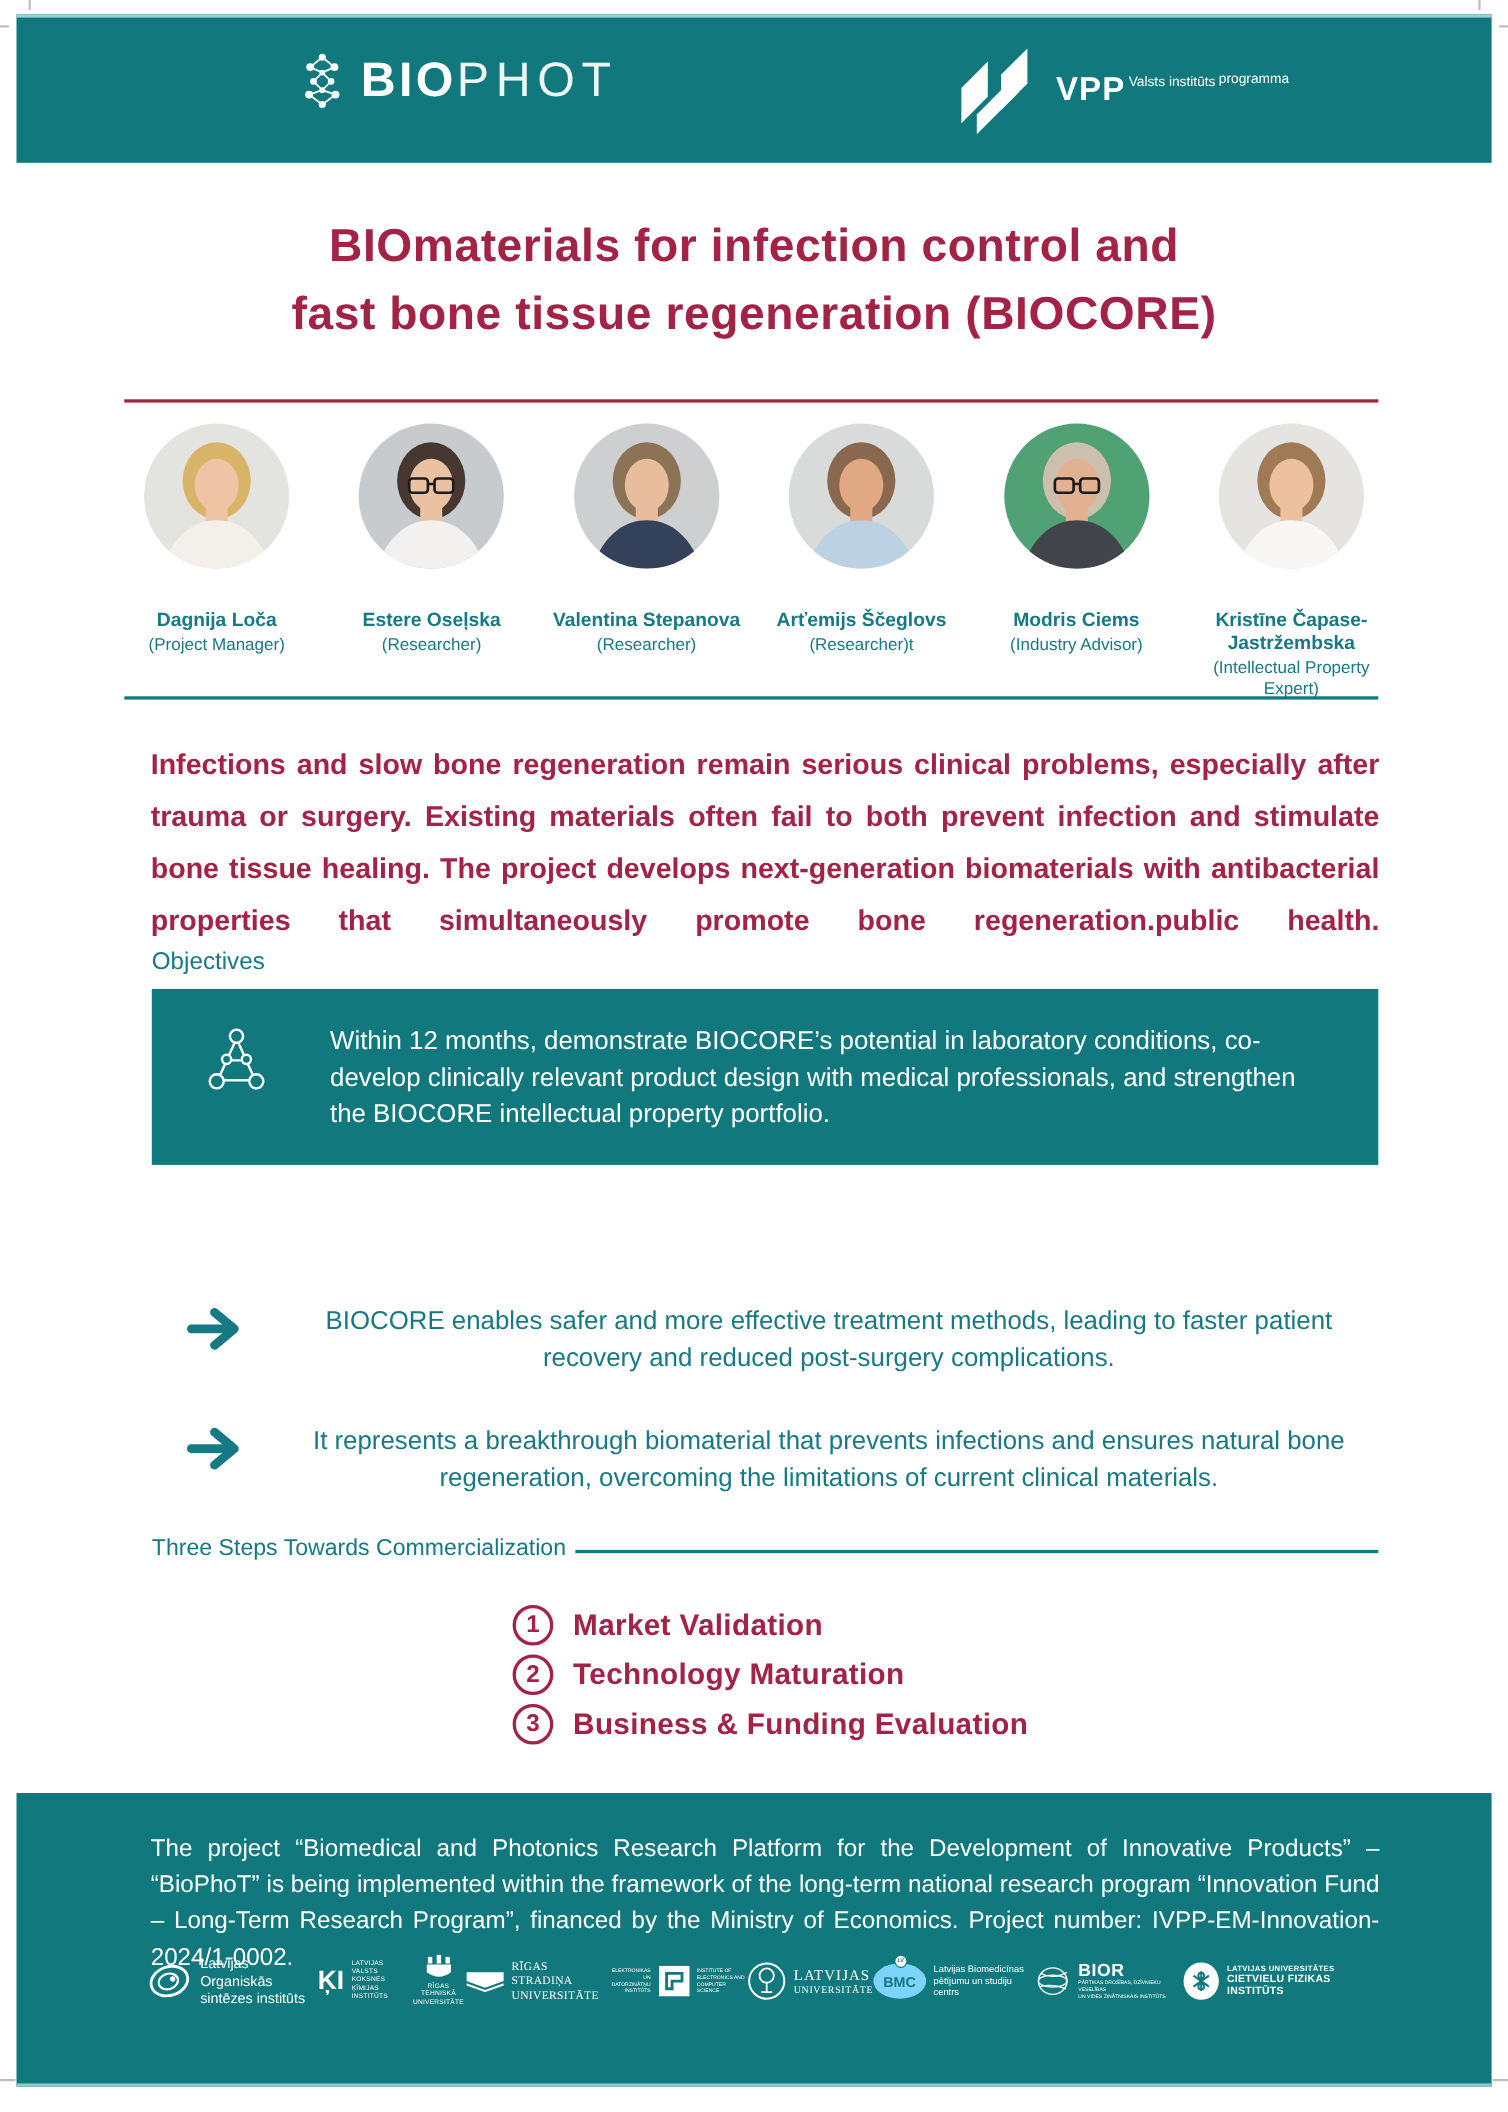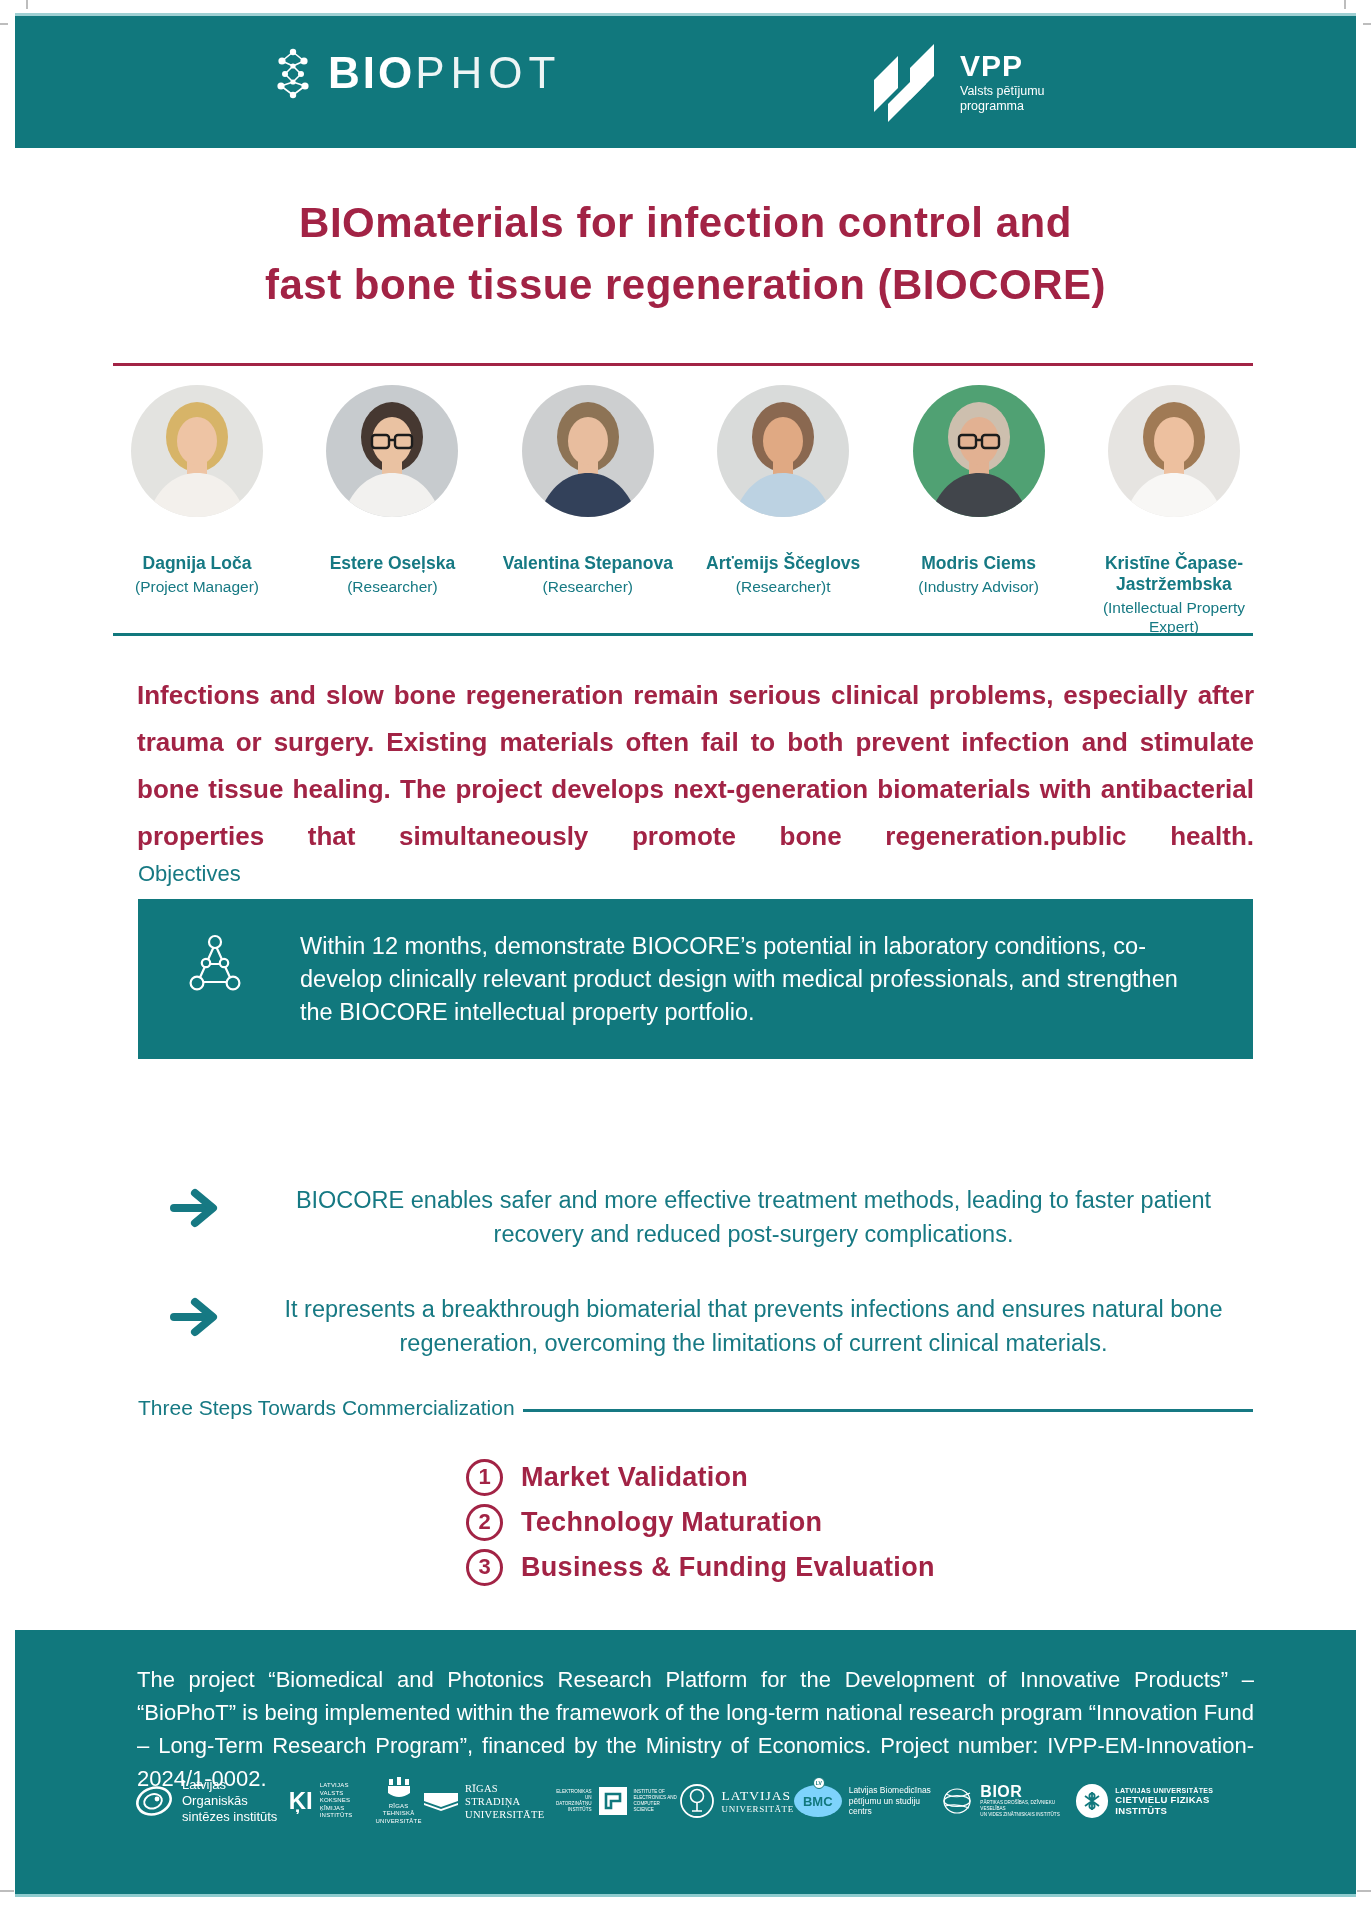--- a/index.html
+++ b/index.html
@@ -155,23 +155,23 @@
   <div class="vpp">
     <span>
       <svg width="86" height="96" viewBox="0 0 86 96">
         <g fill="#fff">
           <polygon points="14,78 14,46 38,22 38,54"></polygon>
           <polygon points="28,88 28,70 66,32 66,50"></polygon>
           <polygon points="50,66 50,34 74,10 74,42"></polygon>
         </g>
       </svg>
     </span>
-    <span class="vpp-text col" style="display:flex;flex-direction:column;gap:3px;">
+    <span class="vpp-text col" style="display:flex;gap:3px;">
       <span class="t">VPP</span>
-      <span class="s">Valsts pētījumu</span>
+      <span class="s">Valsts institūts</span>
       <span class="s" style="margin-top:-3px">programma</span>
     </span>
   </div>
 </header>
 
 <h1 class="page-title">
   <div>BIOmaterials for infection control and</div>
   <div>fast bone tissue regeneration (BIOCORE)</div>
 </h1>
 <div class="divider-red"></div>

